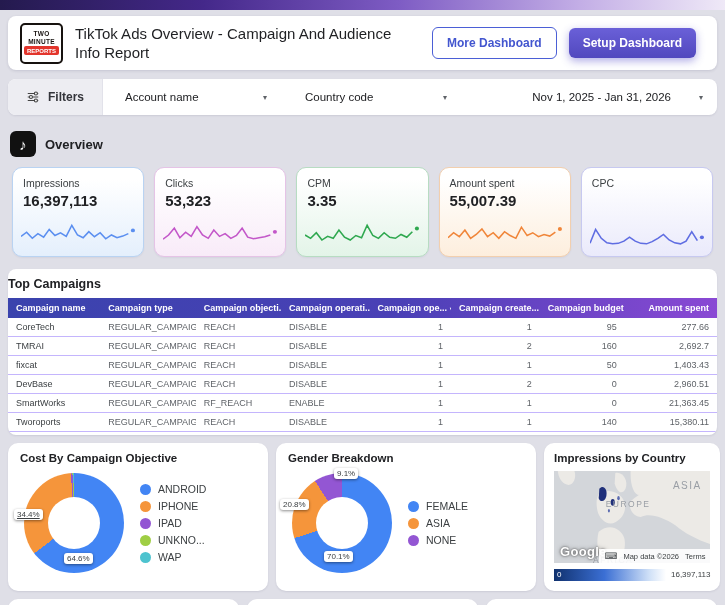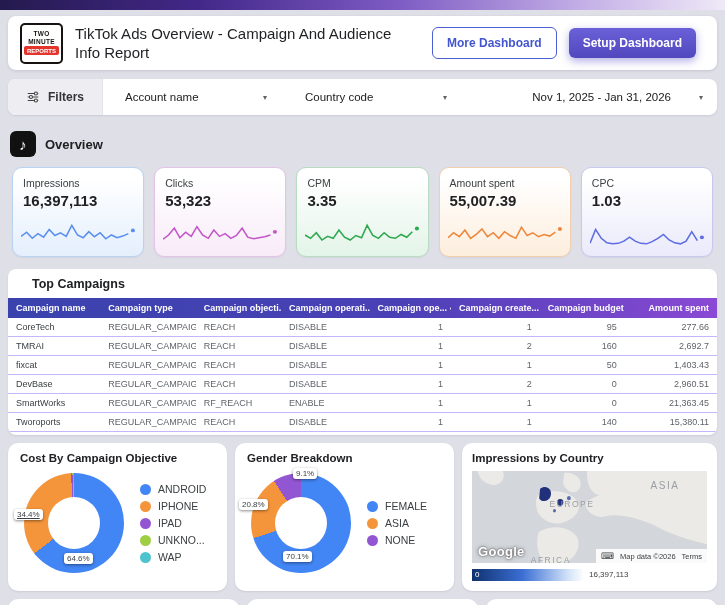--- a/index.html
+++ b/index.html
@@ -45,37 +45,37 @@
   .kpi-card { flex:1; height:90px; border:1px solid var(--border); border-radius:10px;
     background:linear-gradient(180deg,#fff 12%, var(--tint)); padding:9px 10px 6px; position:relative;
     box-shadow:0 1px 2px rgba(40,40,80,.06); }
   .kpi-label { font-size:10.5px; color:#3c4043; }
   .kpi-value { font-size:15px; font-weight:700; color:#202124; margin-top:3px; }
   .kpi-spark { position:absolute; left:8px; right:8px; bottom:5px; height:32px; width:calc(100% - 16px); }
 
   
   .table-card { margin:12px 8px 0; background:#fff; border-radius:8px; box-shadow:0 1px 2px rgba(40,40,80,.1);
     height:166px; overflow:hidden; }
-  .table-title { font-size:12.5px; font-weight:700; padding:8px 24px 7px; }
+  .table-title { font-size:12.5px; font-weight:700; padding:8px 0 7px; }
   table { width:100%; border-collapse:collapse; table-layout:fixed; }
   thead tr { background:linear-gradient(90deg,#3a43ad 0%,#4a40b6 55%,#8a49d4 100%); }
   th { background:transparent; color:#fff; font-size:9px; font-weight:700; text-align:left;
     padding:5px 8px; white-space:nowrap; overflow:hidden; cursor:pointer; }
   td { font-size:9px; color:#5f6368; padding:4px 8px; border-bottom:1px solid #c4b5fd; white-space:nowrap; overflow:hidden; }
   td:first-child { color:#3c4043; }
   .num { text-align:right; }
   th:nth-child(1){width:13%} th:nth-child(2){width:13.5%} th:nth-child(3){width:12%} th:nth-child(4){width:12.5%}
   th:nth-child(5){width:11.5%} th:nth-child(6){width:12.5%} th:nth-child(7){width:12%} th:nth-child(8){width:13%}
   .sort-ind { font-size:6px; margin-left:3px; vertical-align:middle; }
 
   
   .charts-row { margin:8px 8px 0; display:flex; gap:8px; height:148px; }
   .chart-card { background:#fff; border-radius:10px; box-shadow:0 1px 2px rgba(40,40,80,.1); padding:9px 12px; }
   .chart-title { font-size:11.5px; font-weight:700; }
-  .card-donut { width:219px; flex-shrink:0; }
+  .card-donut { width:260px; flex-shrink:0; }
   .donut-wrap { display:flex; align-items:center; gap:16px; margin-top:9px; }
   .donut { position:relative; width:100px; height:100px; flex-shrink:0; margin-left:4px; }
   .donut-ring { width:100%; height:100%; border-radius:50%; position:relative; }
   .donut-hole { position:absolute; left:50%; top:50%; width:52px; height:52px; transform:translate(-50%,-50%);
     background:#fff; border-radius:50%; }
   .slice-label { position:absolute; background:#fff; box-shadow:0 1px 3px rgba(0,0,0,.45); border-radius:3px;
     padding:1px 3px; font-size:8px; color:#3c4043; z-index:2; white-space:nowrap; }
   .legend { display:flex; flex-direction:column; gap:5px; }
   .legend-item { display:flex; align-items:center; gap:7px; font-size:10.5px; color:#3c4043; }
   .legend-dot { width:11px; height:11px; border-radius:50%; flex-shrink:0; }
@@ -176,21 +176,20 @@
     <div class="kpi-card" style="--border: #f2cfae; --tint: #fdeedd;">
       <div class="kpi-label">Amount spent</div>
       <div class="kpi-value">55,007.39</div>
       <svg class="kpi-spark" viewBox="0 0 100 30" preserveAspectRatio="none">
         <polyline points="0.0,17.6 4.9,12.9 9.9,16.6 14.8,10.3 19.8,18.1 24.7,14.5 29.7,9.3 34.6,16.6 39.6,12.9 44.5,18.1 49.5,11.9 54.4,15.5 59.4,18.1 64.3,7.7 69.3,15.5 74.2,12.9 79.2,16.6 84.1,14.5 89.1,16.0 94.0,12.4" fill="none" stroke="#f0863a" stroke-width="1.4"></polyline>
         <circle cx="98" cy="9.4" r="1.8" fill="#f0863a"></circle>
       </svg>
     </div>
     <div class="kpi-card" style="--border: #c7c9f0; --tint: #eaeafb;">
       <div class="kpi-label">CPC</div>
-      <div class="kpi-value">1.03</div>
       <svg class="kpi-spark" viewBox="0 0 100 30" preserveAspectRatio="none">
         <polyline points="0.0,22.8 4.9,9.8 9.9,18.1 14.8,22.3 19.8,23.3 24.7,22.8 29.7,20.7 34.6,17.1 39.6,20.7 44.5,22.8 49.5,23.3 54.4,21.2 59.4,18.1 64.3,14.5 69.3,19.7 74.2,22.3 79.2,23.3 84.1,20.7 89.1,11.9 94.0,20.2" fill="none" stroke="#5f6de2" stroke-width="1.4"></polyline>
         <circle cx="98" cy="17.2" r="1.8" fill="#5f6de2"></circle>
       </svg>
     </div>
   </div>
 
 <section class="table-card">
   <div class="table-title">Top Campaigns</div>
   <table>

